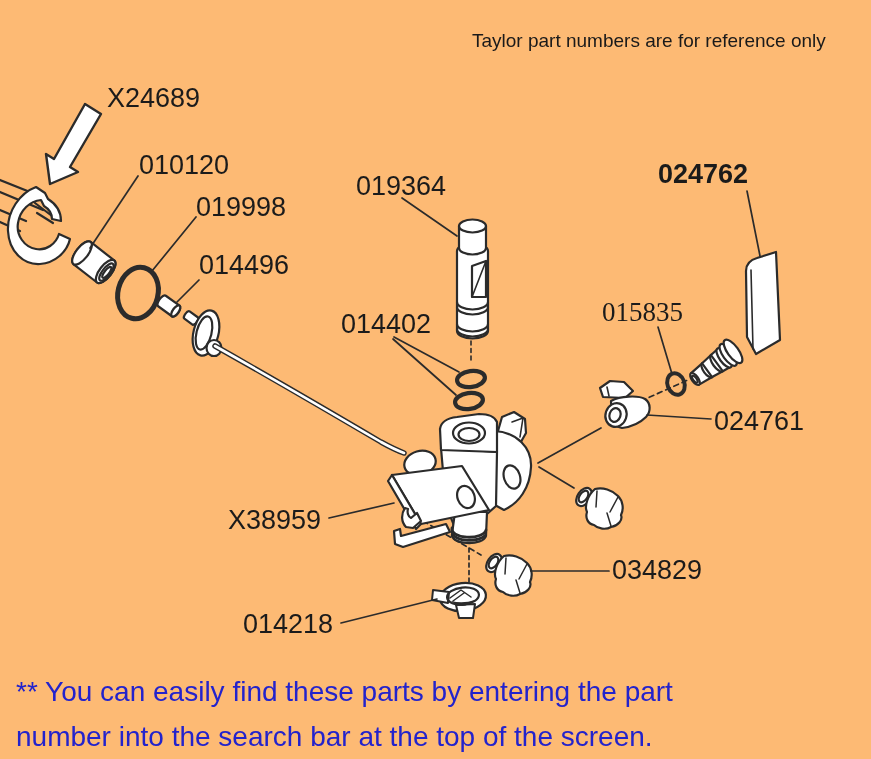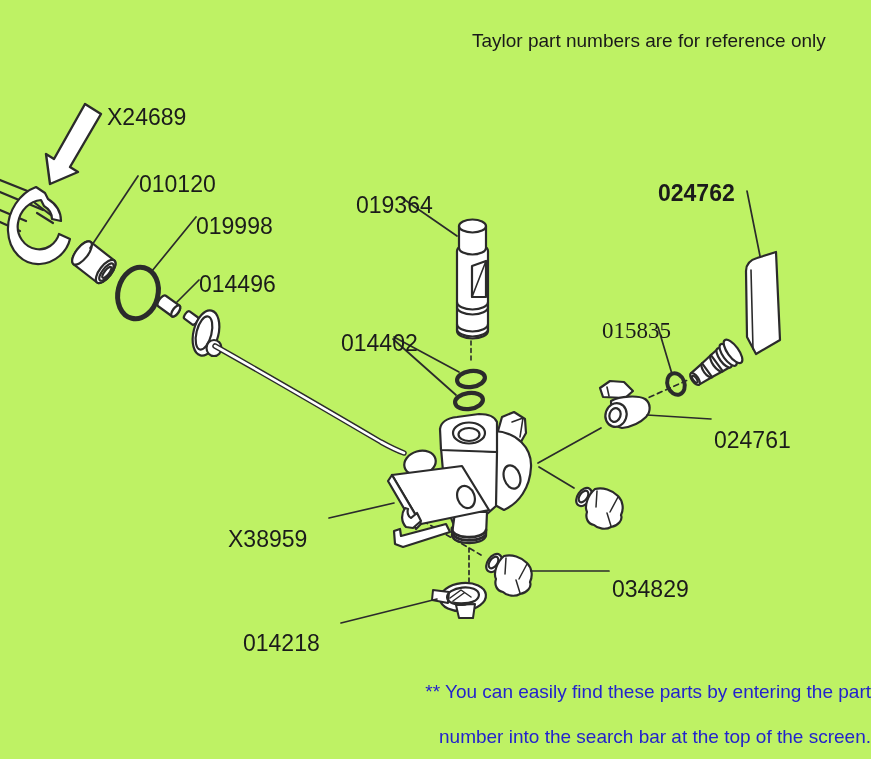--- a/index.html
+++ b/index.html
@@ -1,30 +1,30 @@
 <!DOCTYPE html>
 <html><head>
 <meta charset="utf-8">
 <style>
   html,body{margin:0;padding:0;background:#fff;}
   #stage{
-    position:relative;width:871px;height:759px;background:#bef264;overflow:hidden;
+    position:relative;width:871px;height:759px;background:#fdba74;overflow:hidden;
     font-family:"Liberation Sans", sans-serif;
   }
   #diagram-svg{position:absolute;left:0;top:0;}
   .part-label{
-    position:absolute;font-size:23px;color:#1b1b1b;line-height:1.05;
-    letter-spacing:0px;white-space:nowrap;margin-top:21px;
+    position:absolute;font-size:27px;color:#1b1b1b;line-height:1.05;
+    letter-spacing:0px;white-space:nowrap;
   }
   .note{
     position:absolute;left:472px;top:30px;font-size:19px;color:#1a1a1a;white-space:nowrap;
   }
   .footer{
-    position:absolute;left:16px;right:0;top:669px;text-align:right;
-    font-size:19px;line-height:45px;color:#2323CC;white-space:nowrap;
+    position:absolute;left:16px;right:0;top:669px;text-align:left;
+    font-size:28px;line-height:45px;color:#2323CC;white-space:nowrap;
   }
 </style>
 </head>
 <body>
 
 <div id="stage">
 
   <svg id="diagram-svg" width="871" height="759" viewBox="0 0 871 759">
     <g fill="none" stroke="#2b2b2b" stroke-width="2.2" stroke-linejoin="round" stroke-linecap="round">
 

